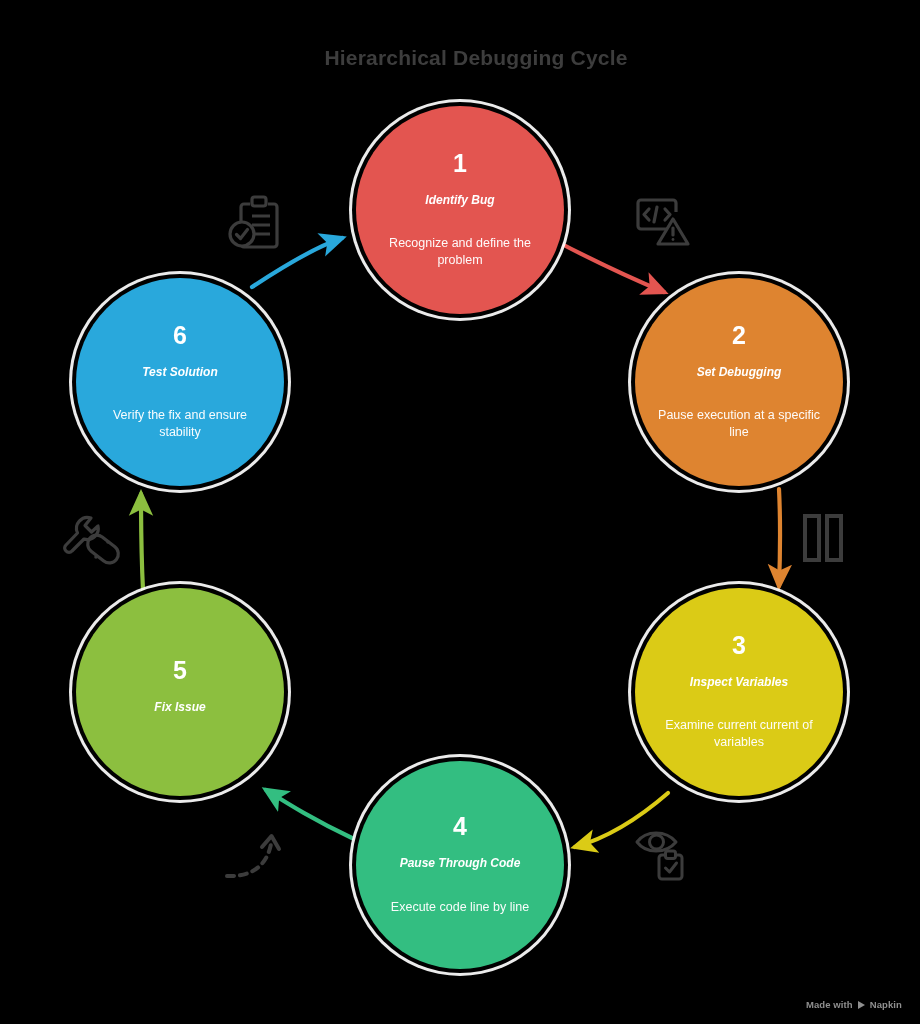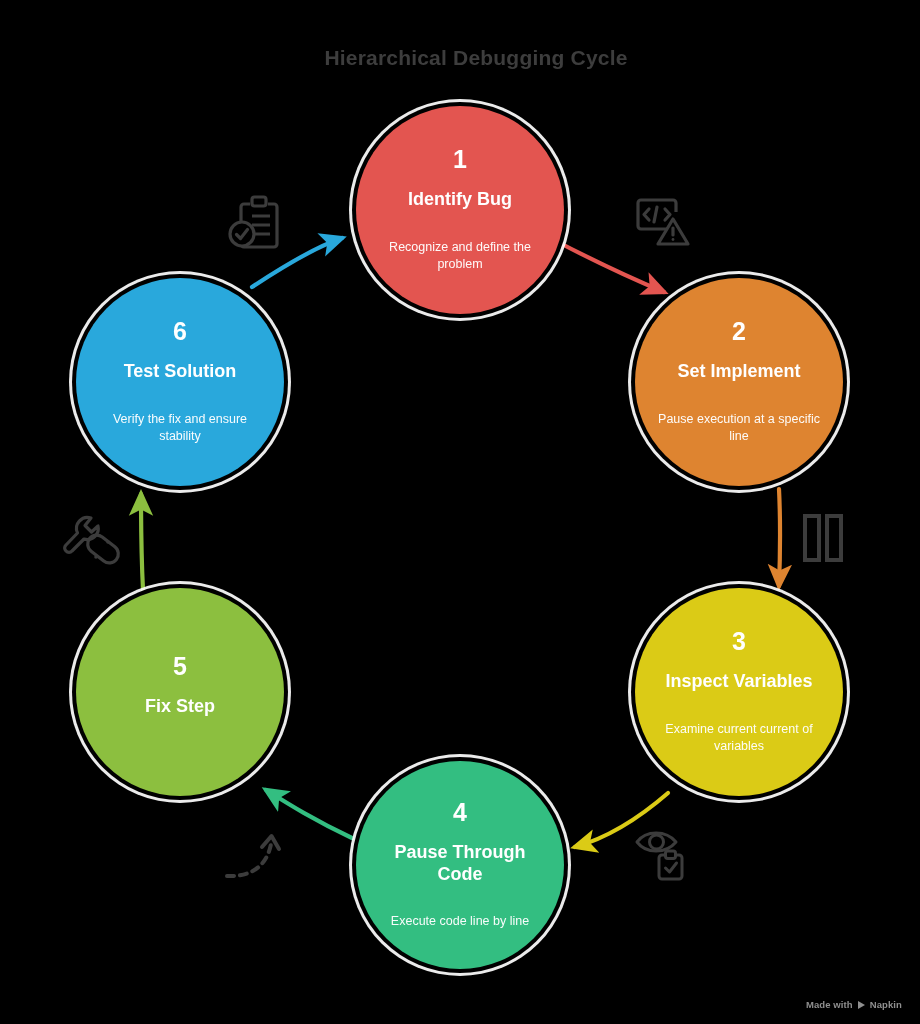--- a/index.html
+++ b/index.html
@@ -47,24 +47,25 @@
     box-shadow: 0 0 0 4px #000000, 0 0 0 7px rgba(255,255,255,0.92);
     padding: 0 16px;
   }
   .node-num {
     font-size: 25px;
     font-weight: bold;
     line-height: 1;
     margin-bottom: 17px;
   }
   .node-title {
-    font-size: 18px;
+    font-size: 12px;
     font-weight: bold;
     line-height: 1.2;
     margin-bottom: 12px;
+    font-style: italic;
   }
   .node-desc {
     font-size: 12.5px;
     font-weight: normal;
     line-height: 1.35;
     opacity: 0.97;
     margin-top: 16px;
   }
   .icon {
     position: absolute;
@@ -133,39 +134,39 @@
   </svg>
 
   <div class="node" style="left:356px; top:106px; width:208px; height:208px; background:#E35550;">
     <div class="node-num">1</div>
     <div class="node-title">Identify Bug</div>
     <div class="node-desc">Recognize and define the problem</div>
   </div>
 
   <div class="node" style="left:635px; top:278px; width:208px; height:208px; background:#DE8430;">
     <div class="node-num">2</div>
-    <div class="node-title">Set Implement</div>
+    <div class="node-title">Set Debugging</div>
     <div class="node-desc">Pause execution at a specific line</div>
   </div>
 
   <div class="node" style="left:635px; top:588px; width:208px; height:208px; background:#DBCB16;">
     <div class="node-num">3</div>
     <div class="node-title">Inspect Variables</div>
     <div class="node-desc">Examine current current of variables</div>
   </div>
 
   <div class="node" style="left:356px; top:761px; width:208px; height:208px; background:#33BE81;">
     <div class="node-num">4</div>
     <div class="node-title">Pause Through Code</div>
     <div class="node-desc">Execute code line by line</div>
   </div>
 
   <div class="node" style="left:76px; top:588px; width:208px; height:208px; background:#8CBF3F;">
     <div class="node-num">5</div>
-    <div class="node-title">Fix Step</div>
+    <div class="node-title">Fix Issue</div>
   </div>
 
   <div class="node" style="left:76px; top:278px; width:208px; height:208px; background:#29A8DC;">
     <div class="node-num">6</div>
     <div class="node-title">Test Solution</div>
     <div class="node-desc">Verify the fix and ensure stability</div>
   </div>
 
   <div class="icon" style="left:228px; top:192px;">
     <svg width="64" height="60" viewBox="0 0 64 60" fill="none" stroke="#3c3c3c" stroke-width="3.2">

